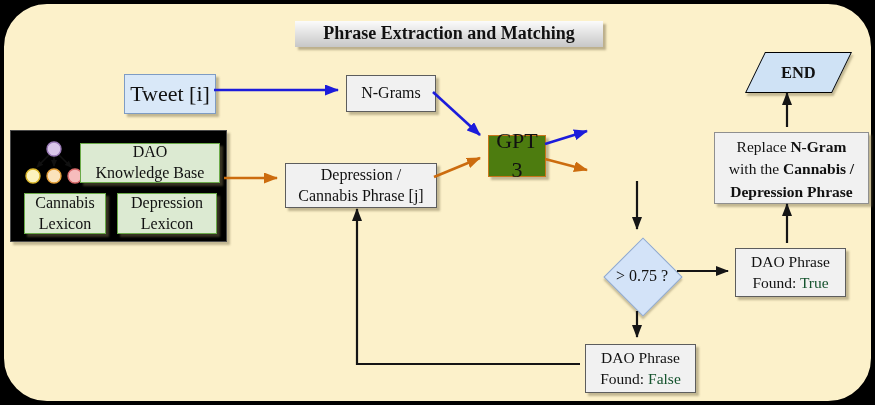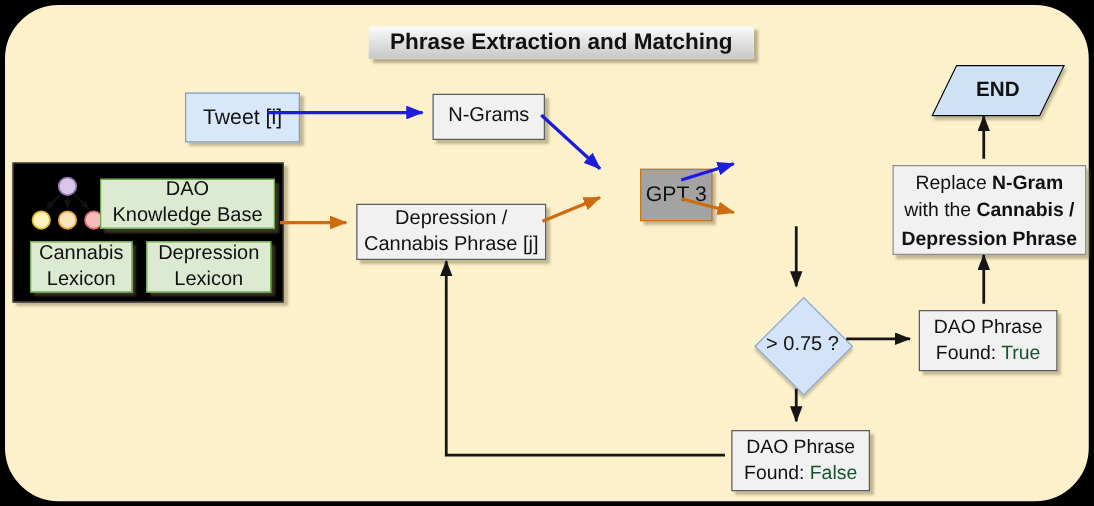--- a/index.html
+++ b/index.html
@@ -1,45 +1,45 @@
 <!DOCTYPE html>
 <html><head>
 <meta charset="utf-8">
 <style>
   html,body{margin:0;padding:0;background:#000;}
   #canvas{position:relative;width:875px;height:405px;background:#000;overflow:hidden;
-          font-family:Liberation Sans, sans-serif;color:#111;}
+          font-family:Liberation Serif, serif;color:#111;}
   #stage{position:absolute;left:2px;top:2px;width:867px;height:397px;background:#fcf1ca;
          border:2px solid #000;border-radius:45px;}
   #arrows{position:absolute;left:0;top:0;width:875px;height:405px;pointer-events:none;}
   .node{position:absolute;display:flex;align-items:center;justify-content:center;
         text-align:center;box-sizing:border-box;line-height:1.3;}
   .shadow{box-shadow:3px 3px 2px rgba(125,112,78,0.45);}
   .graybox{background:#f1f1f1;border:1.4px solid #5d5d5d;}
   .bluebox{background:#d9e8f8;border:1.4px solid #7e9cc4;}
   .greenbox{background:#dcead2;border:1.3px solid #6aaa48;}
   .title{background:linear-gradient(#fbfbfb,#c7c7c7);font-weight:bold;font-size:18px;
          box-shadow:3px 3px 2px rgba(125,112,78,0.5);}
-  .gpt{background:#a3a3a3;border:1.5px solid #c8761c;text-align:center;}
+  .gpt{background:#4d7c0f;border:1.5px solid #c8761c;text-align:center;}
   .container-box{background:#000000;border:1.5px solid #4a4a4a;}
   .replacebox{background:#f1f1f1;border:1.4px solid #8f8f8f;font-size:15.5px;line-height:1.45;}
   .endshape{background:#cfe2f5;border:1.6px solid #000;transform:skewX(-26deg);
             box-shadow:3px 3px 2px rgba(125,112,78,0.45);font-weight:bold;font-size:16.5px;}
   .endshape .unskew{transform:skewX(26deg);display:block;}
   .diamond{position:absolute;left:611px;top:245px;width:54px;height:54px;background:#d3e3f8;
            border:1.4px solid #8fa8cc;transform:rotate(45deg);
            box-shadow:2px 2px 2px rgba(125,112,78,0.4);}
   .diamond-label{position:absolute;left:598px;top:260px;width:80px;height:24px;
                  display:flex;align-items:center;justify-content:center;font-size:16px;}
   .red{color:#14532d;}
   .bold{font-weight:bold;}
   .line{display:block;}
   .fs15{font-size:15.5px;}
   .fs16{font-size:16px;}
-  .fs17{font-size:17px;margin-left:24px;}
+  .fs17{font-size:22px;}
 </style>
 </head>
 <body>
 
 <div id="canvas">
   <div id="stage">
 
     <div class="node title" style="left:291px;top:17px;width:308px;height:26px;">Phrase Extraction and Matching</div>
 
     <div class="node bluebox shadow fs17" style="left:120px;top:70px;width:92px;height:40px;">Tweet [i]</div>

